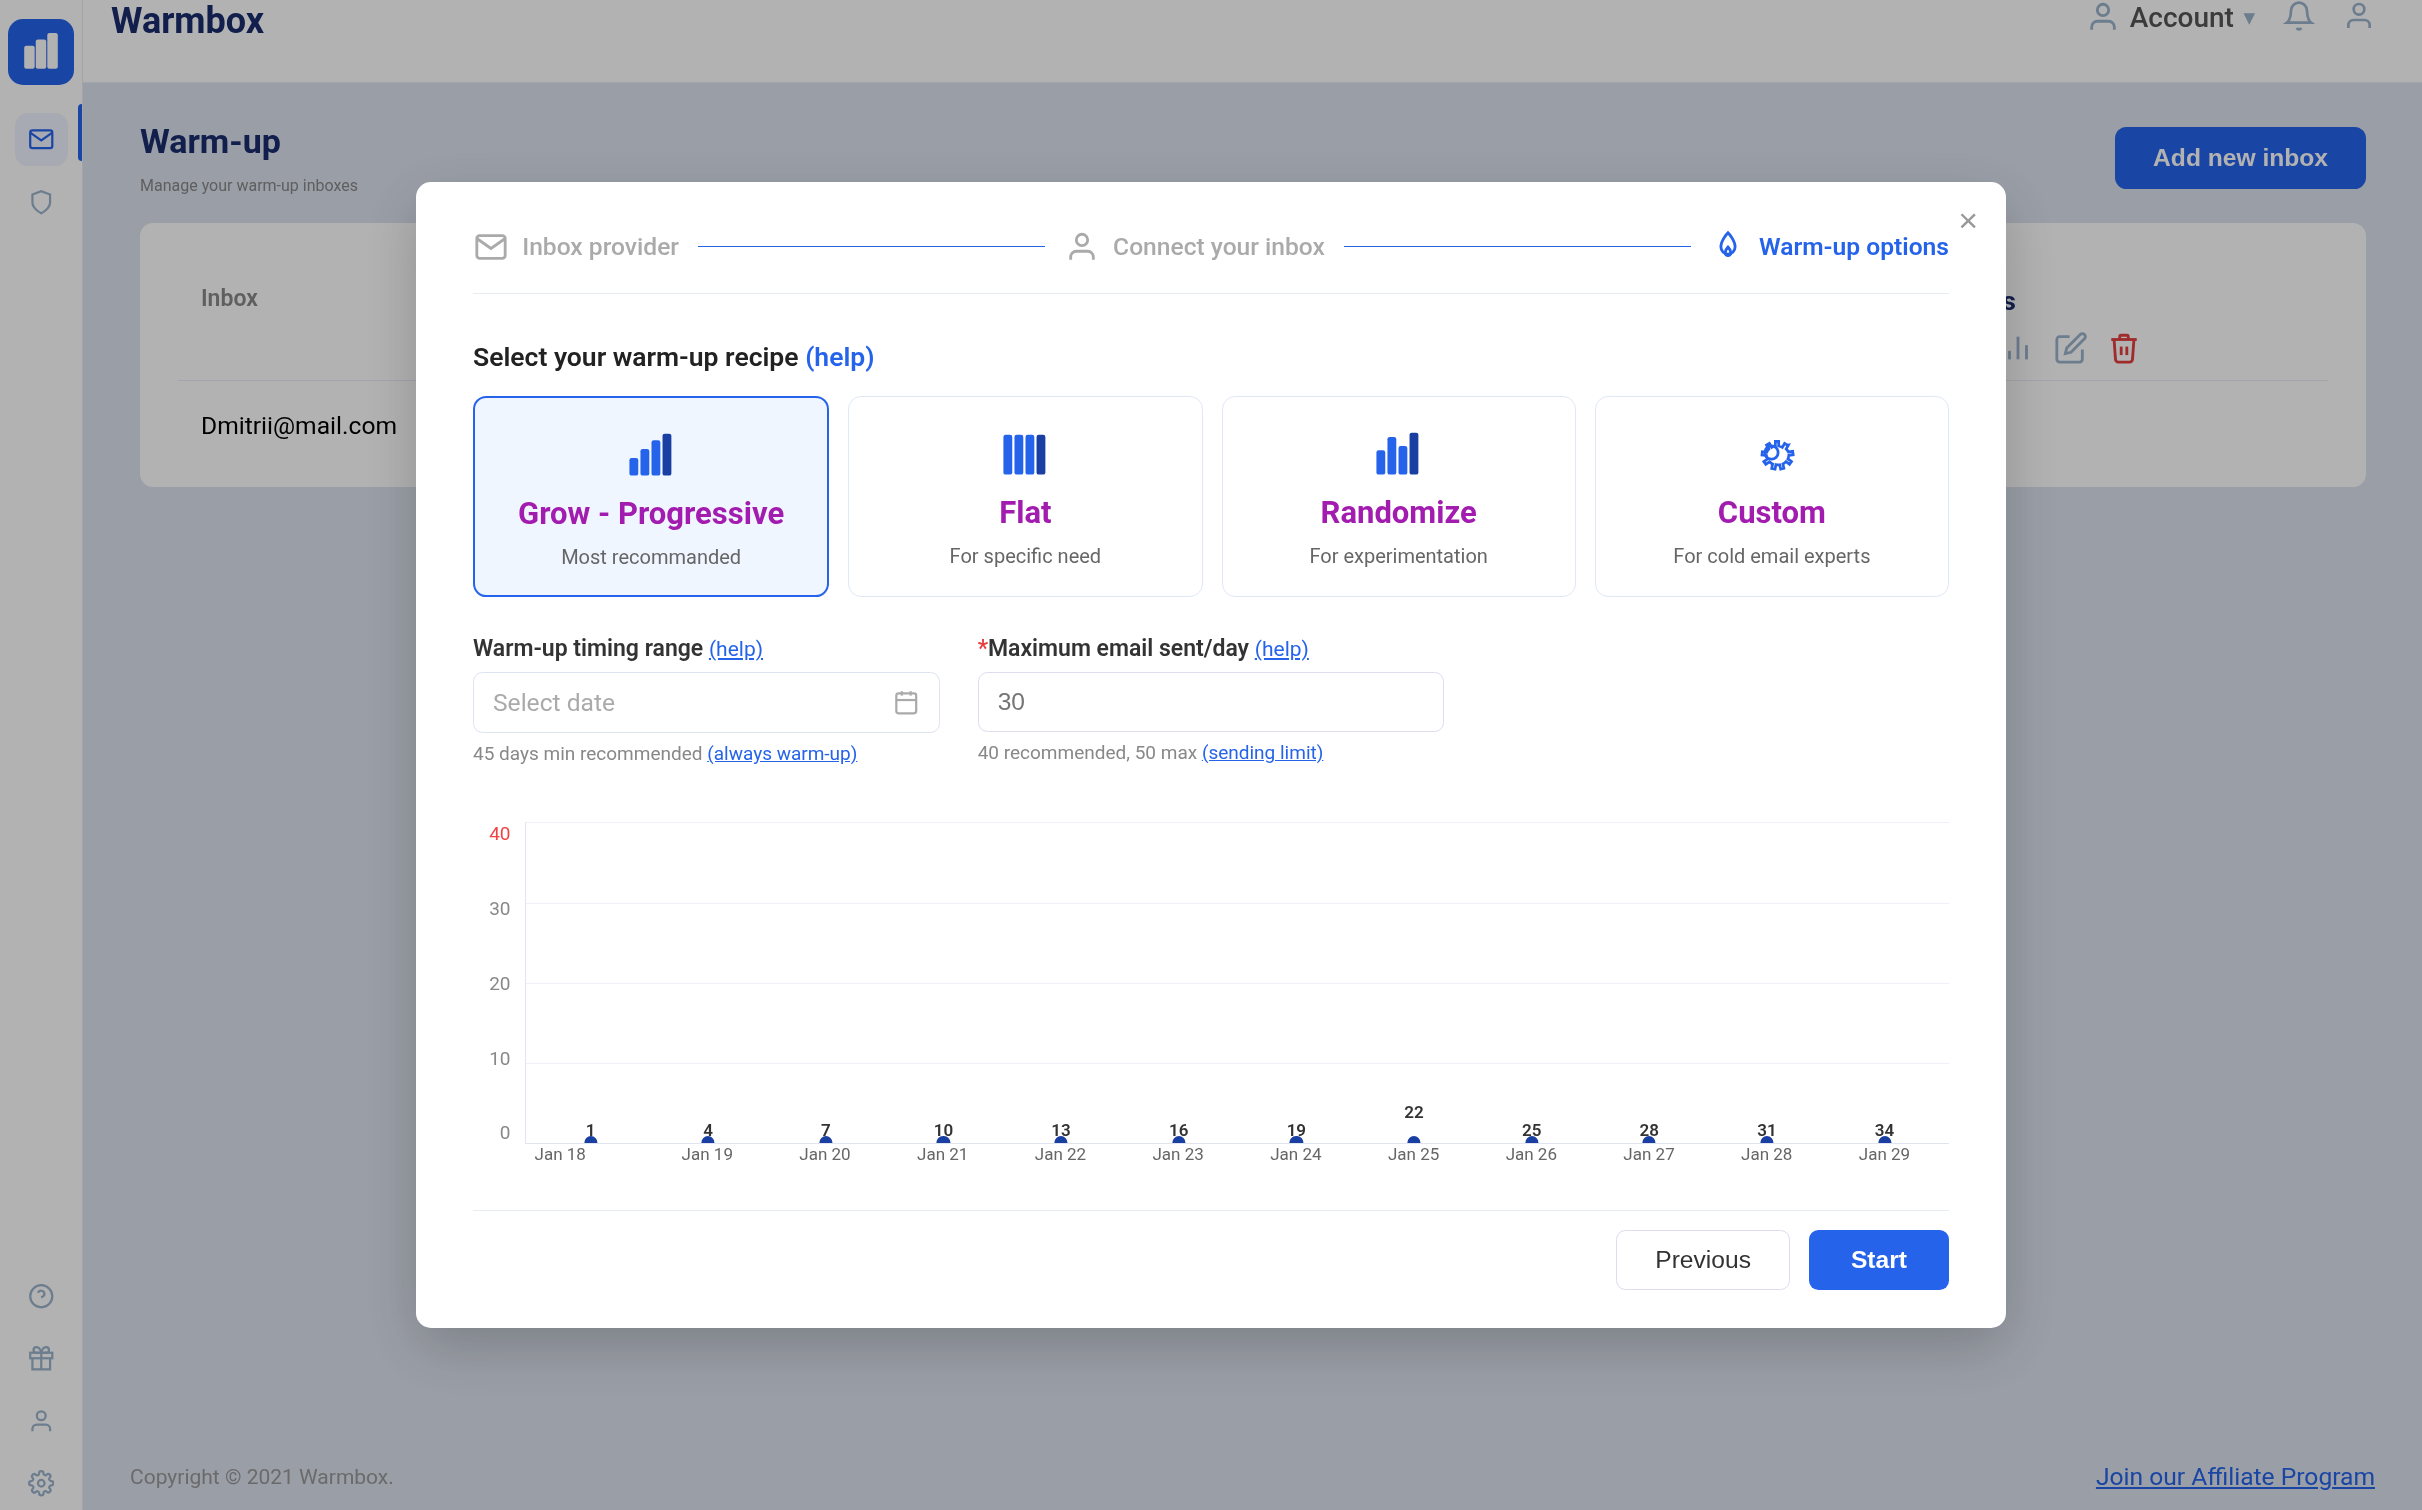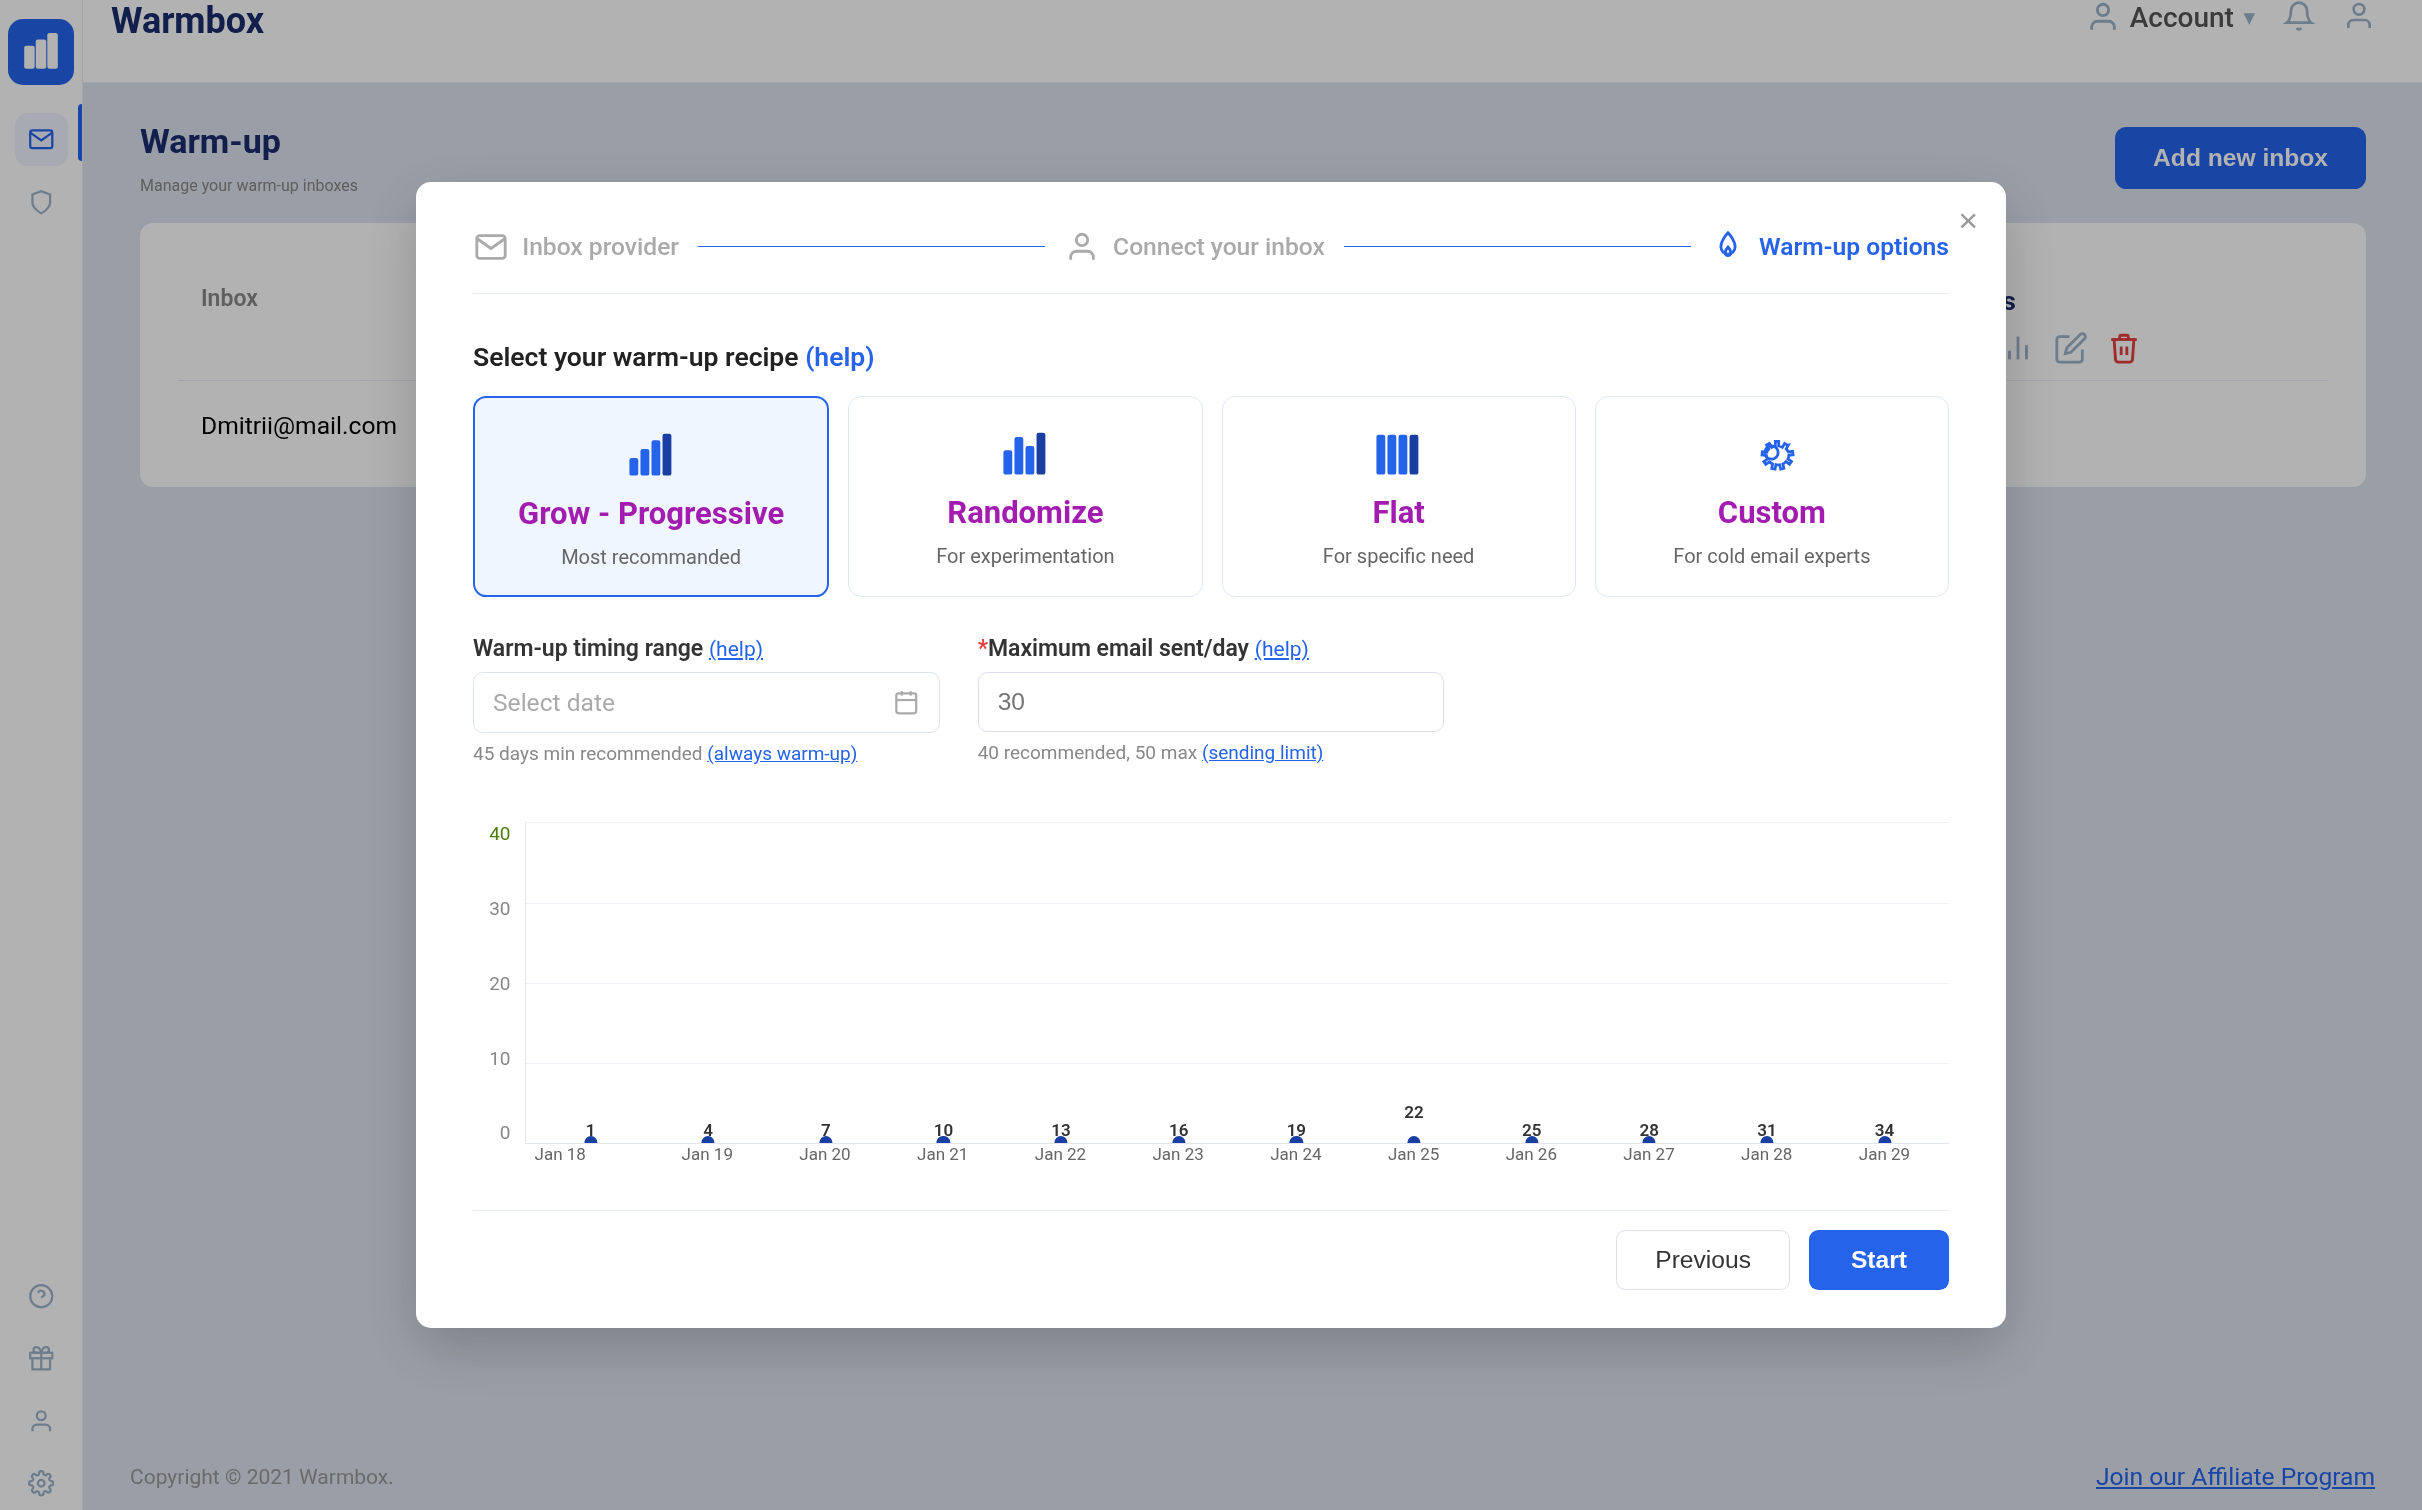--- a/index.html
+++ b/index.html
@@ -306,41 +306,41 @@
             <rect x="34" y="6" width="8" height="38" rx="2" fill="#1a3fa3"></rect>
           </svg>
         </div>
         <div class="recipe-card-name">Grow - Progressive</div>
         <div class="recipe-card-desc">Most recommanded</div>
       </div>
 
       <div class="recipe-card">
         <div class="recipe-card-icon">
           <svg viewBox="0 0 48 48" width="53" height="53">
+            <rect x="4" y="8" width="8" height="36" rx="2" fill="#2563eb"></rect>
+            <rect x="14" y="8" width="8" height="36" rx="2" fill="#2563eb"></rect>
+            <rect x="24" y="8" width="8" height="36" rx="2" fill="#2563eb"></rect>
+            <rect x="34" y="8" width="8" height="36" rx="2" fill="#1a3fa3"></rect>
+          </svg>
+        </div>
+        <div class="recipe-card-name">Flat</div>
+        <div class="recipe-card-desc">For specific need</div>
+      </div>
+
+      <div class="recipe-card">
+        <div class="recipe-card-icon">
+          <svg viewBox="0 0 48 48" width="53" height="53">
             <rect x="4" y="22" width="8" height="22" rx="2" fill="#2563eb"></rect>
             <rect x="14" y="10" width="8" height="34" rx="2" fill="#2563eb"></rect>
             <rect x="24" y="18" width="8" height="26" rx="2" fill="#2563eb"></rect>
             <rect x="34" y="6" width="8" height="38" rx="2" fill="#1a3fa3"></rect>
           </svg>
         </div>
         <div class="recipe-card-name">Randomize</div>
         <div class="recipe-card-desc">For experimentation</div>
-      </div>
-
-      <div class="recipe-card">
-        <div class="recipe-card-icon">
-          <svg viewBox="0 0 48 48" width="53" height="53">
-            <rect x="4" y="8" width="8" height="36" rx="2" fill="#2563eb"></rect>
-            <rect x="14" y="8" width="8" height="36" rx="2" fill="#2563eb"></rect>
-            <rect x="24" y="8" width="8" height="36" rx="2" fill="#2563eb"></rect>
-            <rect x="34" y="8" width="8" height="36" rx="2" fill="#1a3fa3"></rect>
-          </svg>
-        </div>
-        <div class="recipe-card-name">Flat</div>
-        <div class="recipe-card-desc">For specific need</div>
       </div>
 
       <div class="recipe-card">
         <div class="recipe-card-icon">
           <svg viewBox="0 0 48 48" width="53" height="53" fill="none" stroke="#2563eb" stroke-width="2.5">
             <circle cx="24" cy="24" r="6"></circle>
             <path d="M38.5 17.3l-2.6-1.5-2.1 3.6a10.5 10.5 0 0 0-3.3-1.3V14h-3v4.1a10.5 10.5 0 0 0-3.3 1.3l-2.1-3.6-2.6 1.5 2.1 3.6a10.1 10.1 0 0 0-1.9 2.8l-4-.4-.3 3 4 .4a10.1 10.1 0 0 0 .9 3.2l-3.3 2.4 1.8 2.5 3.3-2.4a10.5 10.5 0 0 0 2.9 2l-.8 4 3 .6.8-4a10.5 10.5 0 0 0 3.4.1l.9 3.9 2.9-.7-.9-3.9a10.5 10.5 0 0 0 2.8-2.1l3.2 2.3 1.8-2.5-3.2-2.3a10.1 10.1 0 0 0 .8-3.3l3.9-.5-.4-3-3.9.5a10.1 10.1 0 0 0-2-2.7l2-3.6z"></path>
           </svg>
         </div>
         <div class="recipe-card-name">Custom</div>
@@ -377,21 +377,21 @@
           40 recommended, 50 max <a href="#">(sending limit)</a>
         </div>
       </div>
 
     </div>
 
     <div class="chart-container">
       <div style="position:relative; height: 360px;">
 
         <div style="position:absolute;left:0;top:0;bottom:38px;display:flex;flex-direction:column;justify-content:space-between;width:47px;text-align:right;padding-right:9.5px;">
-          <span style="font-size:19px;color:#4d7c0f;">40</span>
+          <span style="font-size:19px;color:#ef4444;">40</span>
           <span style="font-size:19px;color:#888;">30</span>
           <span style="font-size:19px;color:#888;">20</span>
           <span style="font-size:19px;color:#888;">10</span>
           <span style="font-size:19px;color:#888;">0</span>
         </div>
 
         <div style="position:absolute;left:52px;right:0;top:0;bottom:38px;border-left:1.9px solid #e0e5f0;border-bottom:1.9px solid #e0e5f0;overflow:hidden;">
 
           <div style="position:absolute;top:0;left:0;right:0;height:0.9px;background:#eef1f8;"></div>
           <div style="position:absolute;top:25%;left:0;right:0;height:0.9px;background:#eef1f8;"></div>

